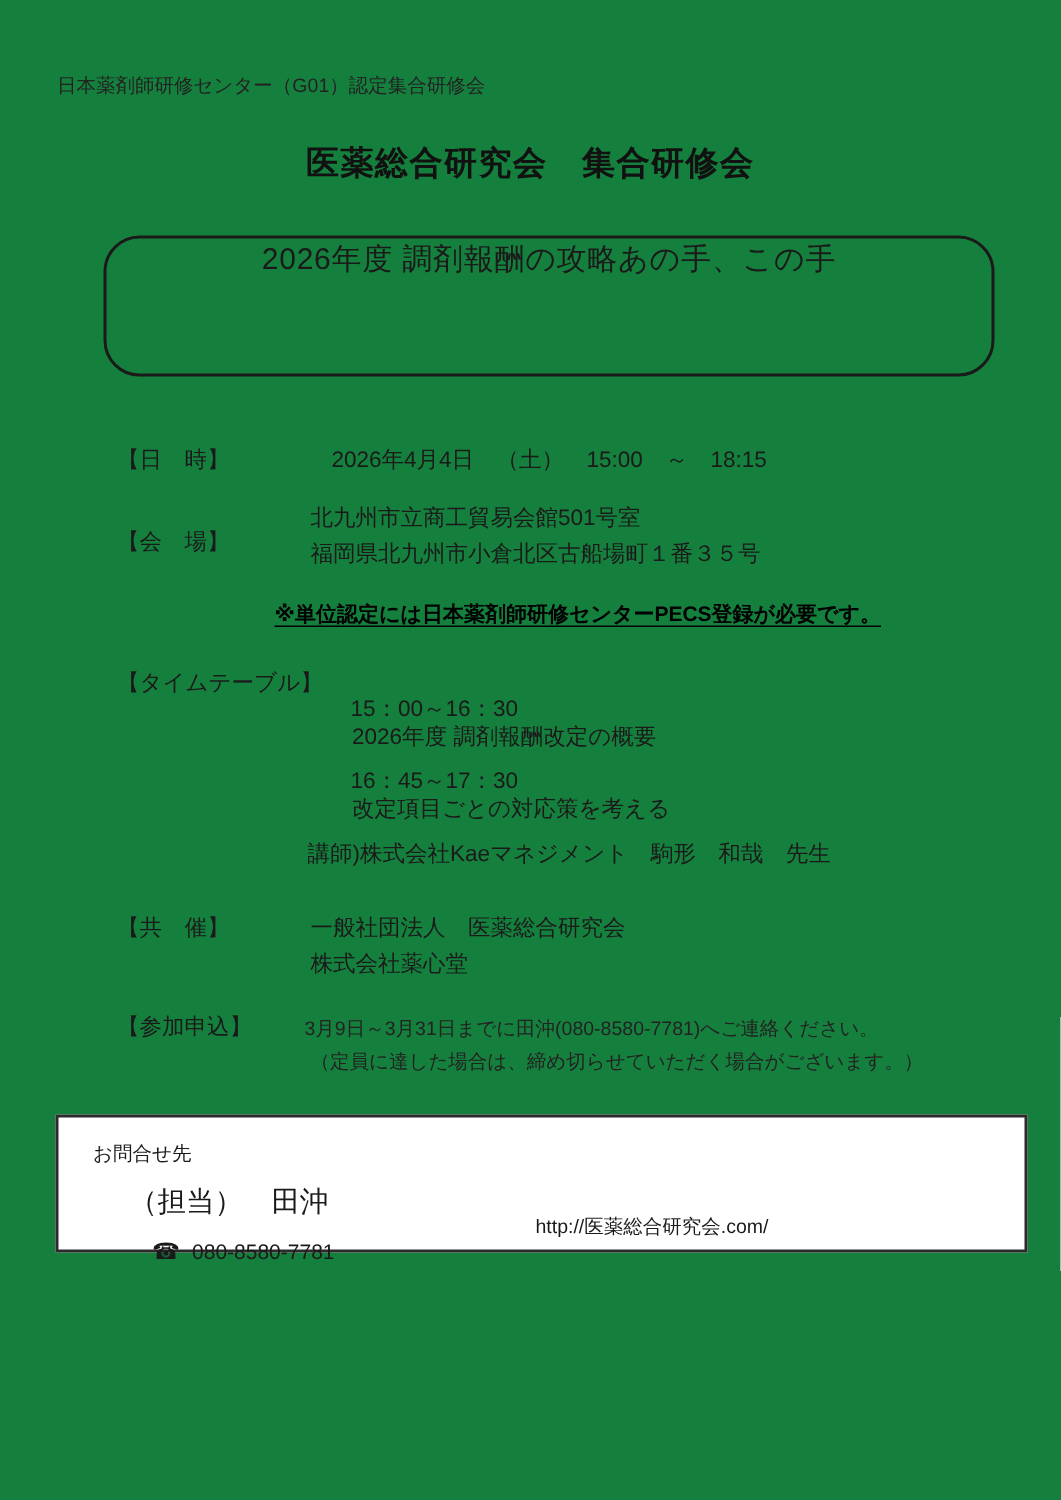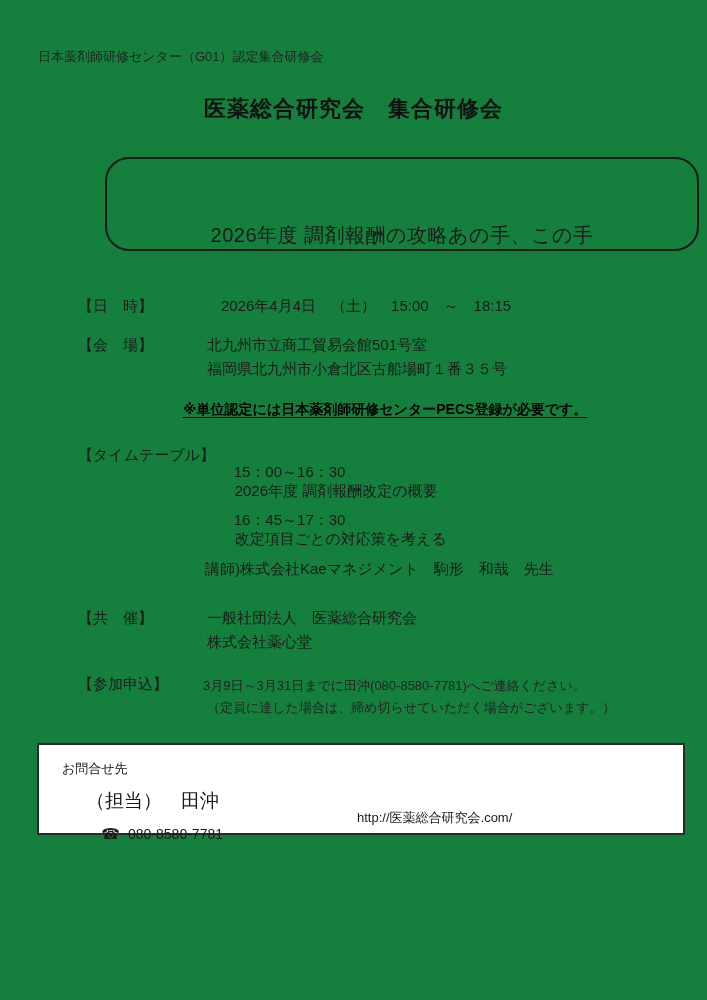--- a/index.html
+++ b/index.html
@@ -26,33 +26,32 @@
     letter-spacing: 1px;
   }
 
   .banner-box {
     position: absolute;
     left: 69px; top: 157px;
     width: 590px; height: 90px;
     border: 2px solid #1a1a1a;
     border-radius: 24px;
     display: flex;
-    align-items: flex-end;
+    align-items: flex-start;
     justify-content: center;
-    margin-left: 36px;
   }
   .banner-text { font-size: 20px; color: #1a1a1a; letter-spacing: 0.5px; }
 
   .row-label { font-size: 15px; left: 78px; }
   .row-value { font-size: 15px; }
 
   .pos-datetime-label { top: 297px; }
   .pos-datetime-value { left: 221px; top: 297px; }
 
-  .pos-venue-label { top: 336px; text-align: center; }
+  .pos-venue-label { top: 352px; text-align: center; }
   .pos-venue-line1 { left: 207px; top: 336px; }
   .pos-venue-line2 { left: 207px; top: 360px; }
 
   .pecs-note {
     left: 183px; top: 401px;
     font-size: 14px;
     font-weight: bold;
     color: #000;
     text-decoration: underline;
     text-underline-offset: 3px;

